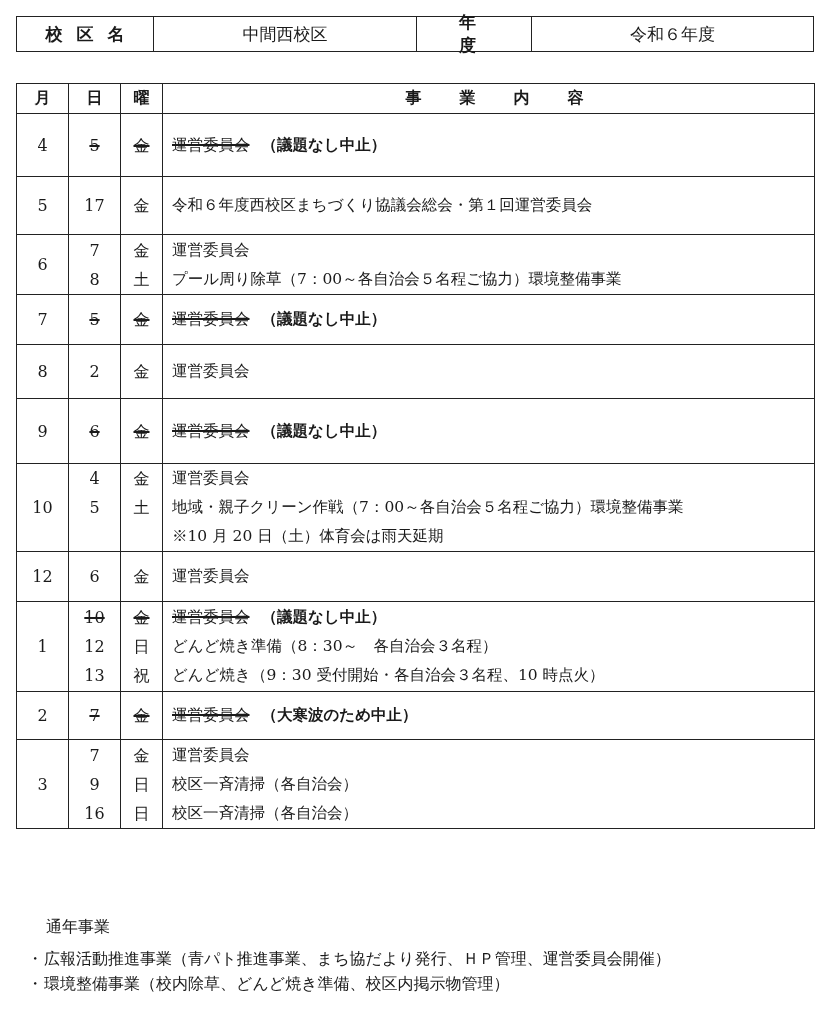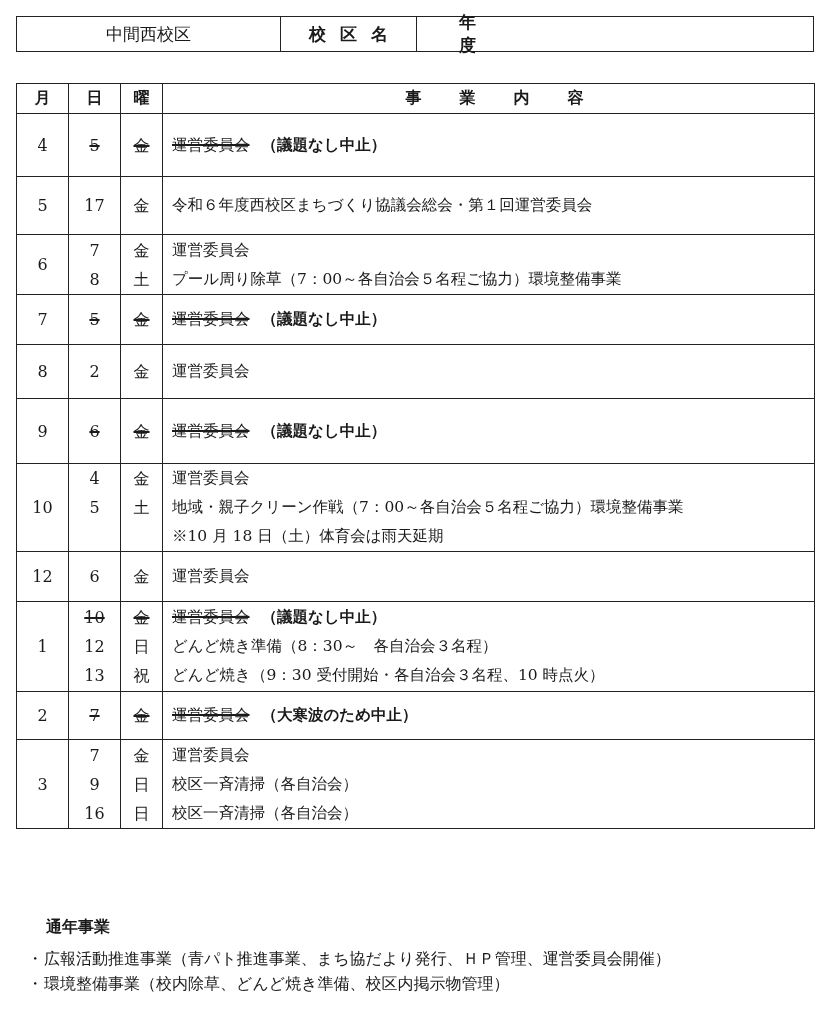--- a/index.html
+++ b/index.html
@@ -97,41 +97,43 @@
     left: 0;
     top: 915px;
     width: 830px;
     font-size: 16px;
   }
   .annual .title {
     position: absolute;
     left: 46px;
     top: 2px;
     white-space: nowrap;
-    font-weight: bold;
   }
   .annual .item {
     position: absolute;
     left: 26px;
     white-space: nowrap;
   }
   .annual .item .dot { display: inline-block; width: 18px; text-align: center; }
 </style>
 </head>
 <body>
 
 <div class="info-table">
+  <div class="cell c1">
+    <span class="lbl spaced1">校区名</span>
+  </div>
   <div class="cell c2">
     <span>中間西校区</span>
   </div>
-  <div class="cell c1">
-    <span class="lbl spaced1">校区名</span>
-  </div>
   <div class="cell c3">
     <span class="lbl spaced2">年度</span>
+  </div>
+  <div class="cell c4">
+    <span>令和６年度</span>
   </div>
 </div>
 
 <table class="sched">
   <colgroup>
     <col class="col-m">
       <col class="col-d">
       <col class="col-w">
       <col>
   </colgroup>
@@ -227,21 +229,21 @@
           <div class="line"></div>
         </td>
         <td class="stack wd">
           <div class="line">金</div>
           <div class="line">土</div>
           <div class="line"></div>
         </td>
         <td class="stack c">
           <div class="line"><span class="">運営委員会</span></div>
           <div class="line"><span class="">地域・親子クリーン作戦（7：00～各自治会５名程ご協力）環境整備事業</span></div>
-          <div class="line"><span class="">※10 月 18 日（土）体育会は雨天延期</span></div>
+          <div class="line"><span class="">※10 月 20 日（土）体育会は雨天延期</span></div>
         </td>
       </tr>
       <tr style="height: 50px;">
         <td class="m">12</td>
         <td class="stack">
           <div class="line">6</div>
         </td>
         <td class="stack wd">
           <div class="line">金</div>
         </td>

